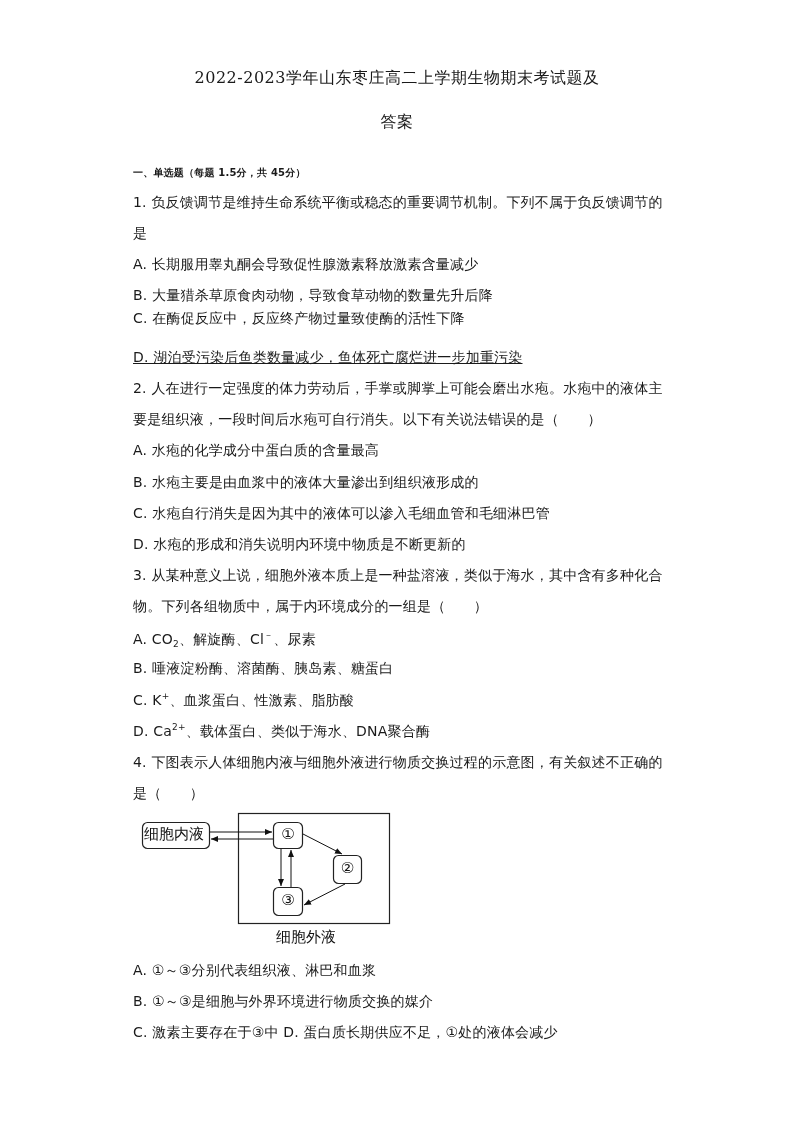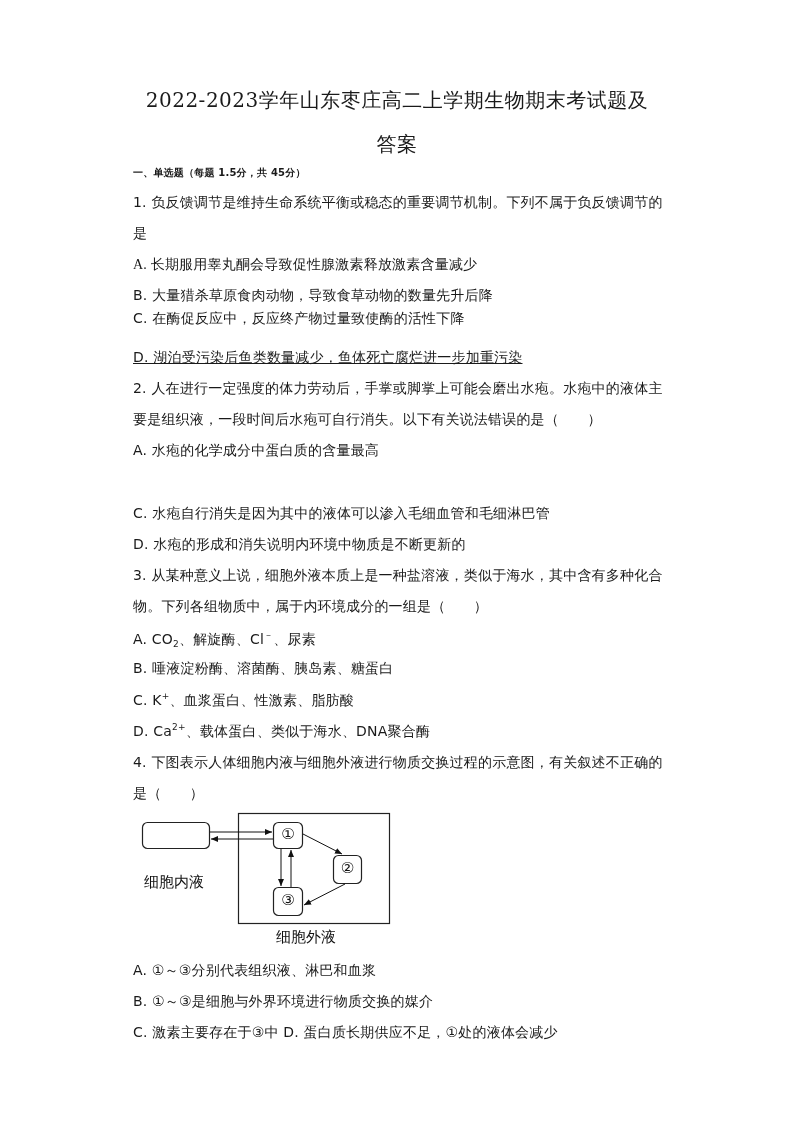--- a/index.html
+++ b/index.html
@@ -1,21 +1,21 @@
 <!DOCTYPE html>
 <html><head>
 <meta charset="utf-8">
 <style>
   html, body { margin: 0; padding: 0; background: #ffffff; }
   body { width: 794px; height: 1123px; position: relative; overflow: hidden;
          font-family: "DejaVu Sans", "Liberation Sans", sans-serif; color: #111; }
   .page { position: absolute; left: 0; top: 0; width: 794px; height: 1123px; }
   .title { position: absolute; left: 0; width: 794px; text-align: center;
            font-family: "DejaVu Serif", "Liberation Serif", serif;
-           font-size: 20px; color: #1a1a1a; letter-spacing: 0.5px; margin-top: 19px; }
+           font-size: 16px; color: #1a1a1a; letter-spacing: 0.5px; }
   .t1 { top: 68px; }
   .t2 { top: 112px; }
   .line { position: absolute; left: 133px; font-size: 14px; white-space: nowrap;
           color: #1a1a1a; letter-spacing: 0.2px; }
   .section { font-weight: bold; font-size: 10px; }
   .diagram { position: absolute; left: 0; top: 0; width: 794px; height: 1123px; pointer-events: none; }
   .diagram svg { position: absolute; left: 0; top: 0; }
   .diag-label { position: absolute; font-size: 15px; color: #111; white-space: nowrap; }
   .node-label { position: absolute; font-size: 15px; color: #111; text-align: center; }
   sup, sub { font-size: 9px; }
@@ -25,28 +25,29 @@
 
 <div class="page">
 
   <div class="title t1">2022-2023学年山东枣庄高二上学期生物期末考试题及</div>
   <div class="title t2">答案</div>
 
   <div class="line section" style="top:166px;">一、单选题（每题 1.5分，共 45分）</div>
 
   <div class="line" style="top:194px;">1. 负反馈调节是维持生命系统平衡或稳态的重要调节机制。下列不属于负反馈调节的</div>
   <div class="line" style="top:225px;">是</div>
-  <div class="line" style="top:256px;font-family:Liberation Serif, serif;">A. 长期服用睾丸酮会导致促性腺激素释放激素含量减少</div>
+  <div class="line" style="top:256px;">A. 长期服用睾丸酮会导致促性腺激素释放激素含量减少</div>
   <div class="line" style="top:287px;">B. 大量猎杀草原食肉动物，导致食草动物的数量先升后降</div>
   <div class="line" style="top:310px;">C. 在酶促反应中，反应终产物过量致使酶的活性下降</div>
   <div class="line" style="top:349px;text-decoration:underline;">D. 湖泊受污染后鱼类数量减少，鱼体死亡腐烂进一步加重污染</div>
 
   <div class="line" style="top:380px;">2. 人在进行一定强度的体力劳动后，手掌或脚掌上可能会磨出水疱。水疱中的液体主</div>
   <div class="line" style="top:411px;">要是组织液，一段时间后水疱可自行消失。以下有关说法错误的是（　　）</div>
   <div class="line" style="top:442px;">A. 水疱的化学成分中蛋白质的含量最高</div>
+  <div class="line" style="top:474px;">B. 水疱主要是由血浆中的液体大量渗出到组织液形成的</div>
   <div class="line" style="top:505px;">C. 水疱自行消失是因为其中的液体可以渗入毛细血管和毛细淋巴管</div>
   <div class="line" style="top:536px;">D. 水疱的形成和消失说明内环境中物质是不断更新的</div>
 
   <div class="line" style="top:567px;">3. 从某种意义上说，细胞外液本质上是一种盐溶液，类似于海水，其中含有多种化合</div>
   <div class="line" style="top:598px;">物。下列各组物质中，属于内环境成分的一组是（　　）</div>
 
   <div class="line" style="top:629px;">
     <span>A. CO</span><sub>2</sub><span>、解旋酶、Cl</span><sup>－</sup><span>、尿素</span>
   </div>
   <div class="line" style="top:660px;">
@@ -85,21 +86,21 @@
       <line x1="273" y1="839" x2="211" y2="839" stroke="#111" stroke-width="1" marker-end="url(#arr)"></line>
 
       <line x1="303" y1="834" x2="342" y2="854" stroke="#111" stroke-width="1" marker-end="url(#arr)"></line>
 
       <line x1="345" y1="884" x2="304" y2="905" stroke="#111" stroke-width="1" marker-end="url(#arr)"></line>
 
       <line x1="281" y1="849" x2="281" y2="886" stroke="#111" stroke-width="1" marker-end="url(#arr)"></line>
 
       <line x1="291" y1="887" x2="291" y2="850" stroke="#111" stroke-width="1" marker-end="url(#arr)"></line>
     </svg>
-    <div class="diag-label" style="left:144px; top:825px; font-size:15px;margin-top:48px;">细胞内液</div>
+    <div class="diag-label" style="left:144px; top:825px; font-size:15px;">细胞内液</div>
     <div class="node-label" style="left:273px; top:825px; width:30px;">①</div>
     <div class="node-label" style="left:333px; top:859px; width:29px;">②</div>
     <div class="node-label" style="left:273px; top:891px; width:30px;">③</div>
     <div class="diag-label" style="left:276px; top:928px; font-size:15px;">细胞外液</div>
   </div>
 
   <div class="line" style="top:962px;">A. ①～③分别代表组织液、淋巴和血浆</div>
   <div class="line" style="top:993px;">B. ①～③是细胞与外界环境进行物质交换的媒介</div>
   <div class="line" style="top:1024px;">C. 激素主要存在于③中 D. 蛋白质长期供应不足，①处的液体会减少</div>
 

